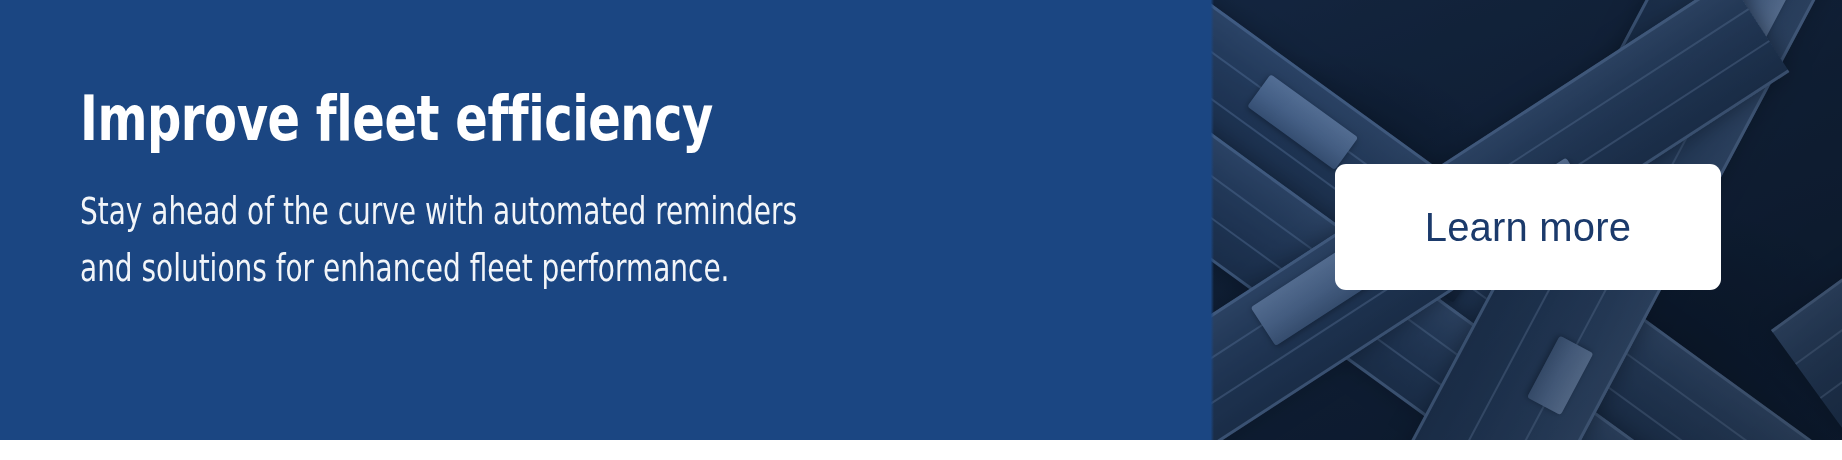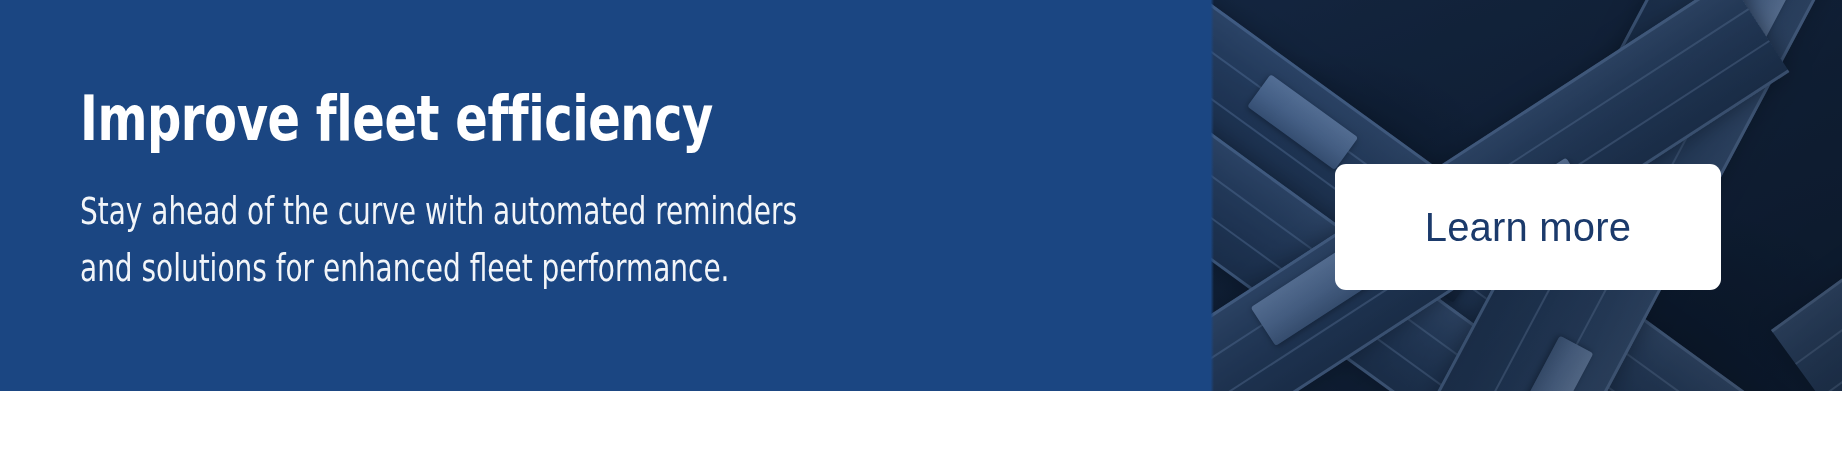--- a/index.html
+++ b/index.html
@@ -3,21 +3,21 @@
 <meta charset="utf-8">
 <style>
   html, body {
     margin: 0;
     padding: 0;
     background: #ffffff;
   }
   #banner {
     position: relative;
     width: 1842px;
-    height: 391px;
+    height: 440px;
     overflow: hidden;
     font-family: "Liberation Sans", sans-serif;
   }
 
   
   .left-panel {
     position: absolute;
     left: 0;
     top: 0;
     width: 1211px;

